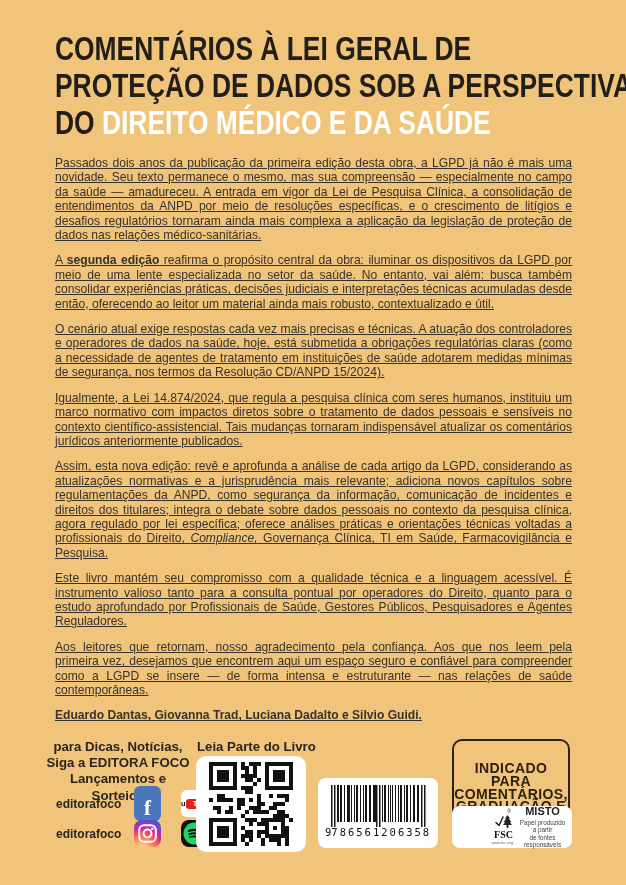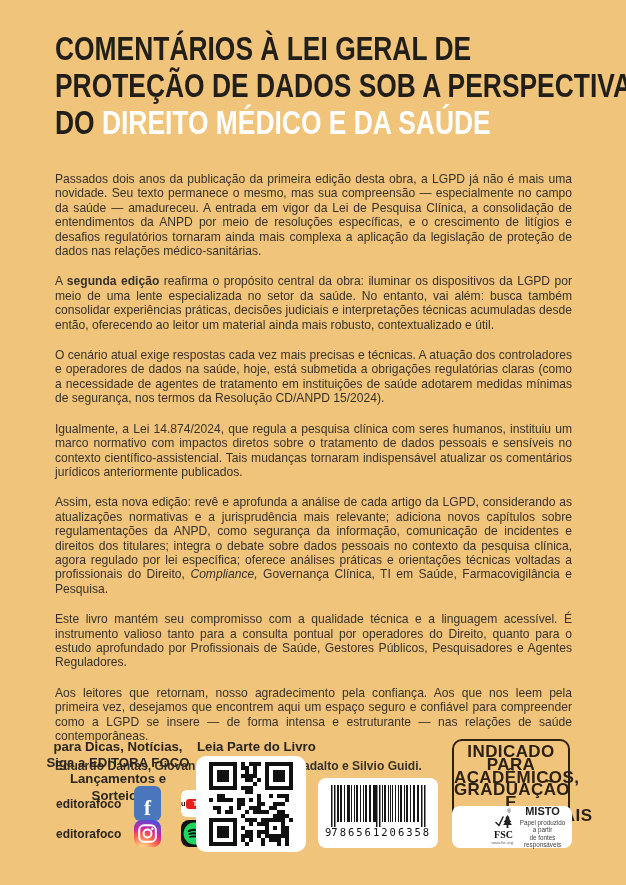--- a/index.html
+++ b/index.html
@@ -8,21 +8,21 @@
 
   
   .title{position:absolute;left:55px;top:30px;color:#221E1A;}
   .title-line{font-weight:700;font-size:33px;line-height:37px;letter-spacing:0px;
               white-space:nowrap;transform:scaleX(0.80);transform-origin:0 50%;}
   .title-white{color:#FFFFFF;}
 
   
   .body-copy{position:absolute;left:55px;top:156px;width:517px;
              font-size:12.1px;line-height:14.4px;color:#38322B;text-align:justify;}
-  .body-copy p{margin:16px 0 11px 0;}
+  .body-copy p{margin:0 0 11px 0;text-decoration:underline;}
   .bold{font-weight:700;}
   .italic{font-style:italic;}
   .authors{font-weight:700;}
 
   
   .social-heading{position:absolute;left:43px;top:739px;width:150px;text-align:center;
                   font-weight:700;font-size:13.2px;line-height:16.2px;color:#2A2520;}
   .icon-row{position:absolute;display:flex;align-items:center;gap:20px;}
   .icon-row .handle{width:58px;text-align:right;font-weight:700;font-size:12px;color:#2A2520;}
   .sq{width:27px;height:27px;border-radius:6px;display:flex;align-items:center;
@@ -42,22 +42,22 @@
           border-radius:10px;display:flex;align-items:center;justify-content:center;}
 
   .barcode-box{position:absolute;left:318px;top:778px;width:120px;height:70px;background:#fff;
                border-radius:8px;display:flex;flex-direction:column;align-items:center;
                justify-content:flex-start;padding-top:7px;box-sizing:border-box;}
   .barcode-digits{display:flex;width:106px;justify-content:space-between;margin-top:-1px;
                   font-size:10.5px;color:#111;font-family:"DejaVu Sans Mono",monospace;}
   .barcode-digits .grp{letter-spacing:2px;}
 
   .audience-badge{position:absolute;left:452px;top:739px;width:114px;border:2px solid #2D2115;
-                  border-radius:10px;padding:5px 0 6px 0;text-align:center;font-weight:700;
-                  font-size:17px;line-height:12.8px;color:#2D2115;letter-spacing:0.4px;}
+                  border-radius:10px;padding:21px 0 6px 0;text-align:center;font-weight:700;
+                  font-size:14px;line-height:12.8px;color:#2D2115;letter-spacing:0.4px;}
 
   .fsc-box{position:absolute;left:452px;top:806px;width:120px;height:42px;background:#fff;
            border-radius:8px;display:flex;align-items:center;padding:2px 5px;box-sizing:border-box;gap:5px;}
   .fsc-left{width:32px;display:flex;flex-direction:column;align-items:flex-end;line-height:1;margin-left:24px;}
   .fsc-reg{font-size:5px;color:#222;align-self:flex-end;margin-right:2px;}
   .fsc-acronym{font-family:"Liberation Serif",serif;font-weight:700;font-size:10px;color:#111;margin-top:1px;}
   .fsc-site{font-size:4px;color:#666;margin-top:1px;}
   .fsc-right{flex:1;text-align:center;line-height:1;}
   .fsc-type{font-weight:700;font-size:11px;color:#222;margin-bottom:2px;}
   .fsc-desc{font-size:6.3px;line-height:7.4px;color:#3d3d3d;}
@@ -289,21 +289,21 @@
       </svg>
     <div class="barcode-digits">
       <span>9</span>
       <span class="grp">786561</span>
       <span class="grp">206358</span>
     </div>
   </div>
 
   <div class="audience-badge">
     <div>INDICADO PARA</div>
-    <div>ACADÊMICOS,</div>
+    <div>COMENTÁRIOS,</div>
     <div>GRADUAÇÃO E</div>
     <div>PROFISSIONAIS</div>
   </div>
 
   <div class="fsc-box">
     <div class="fsc-left">
       <span class="fsc-reg">®</span>
       <svg width="18" height="15" viewBox="0 0 18 15">
         <path d="M1,8.5 L4,11.5 L8,3" fill="none" stroke="#222" stroke-width="1.5" stroke-linecap="round" stroke-linejoin="round"></path>
         <path d="M12.5,1 L15,4.5 L13.8,4.5 L16.5,8.2 L14.8,8.2 L17,11 L13.4,11 L13.4,14 L11.6,14 L11.6,11 L8,11 L10.2,8.2 L8.5,8.2 L11.2,4.5 L10,4.5 Z" fill="#222"></path>

